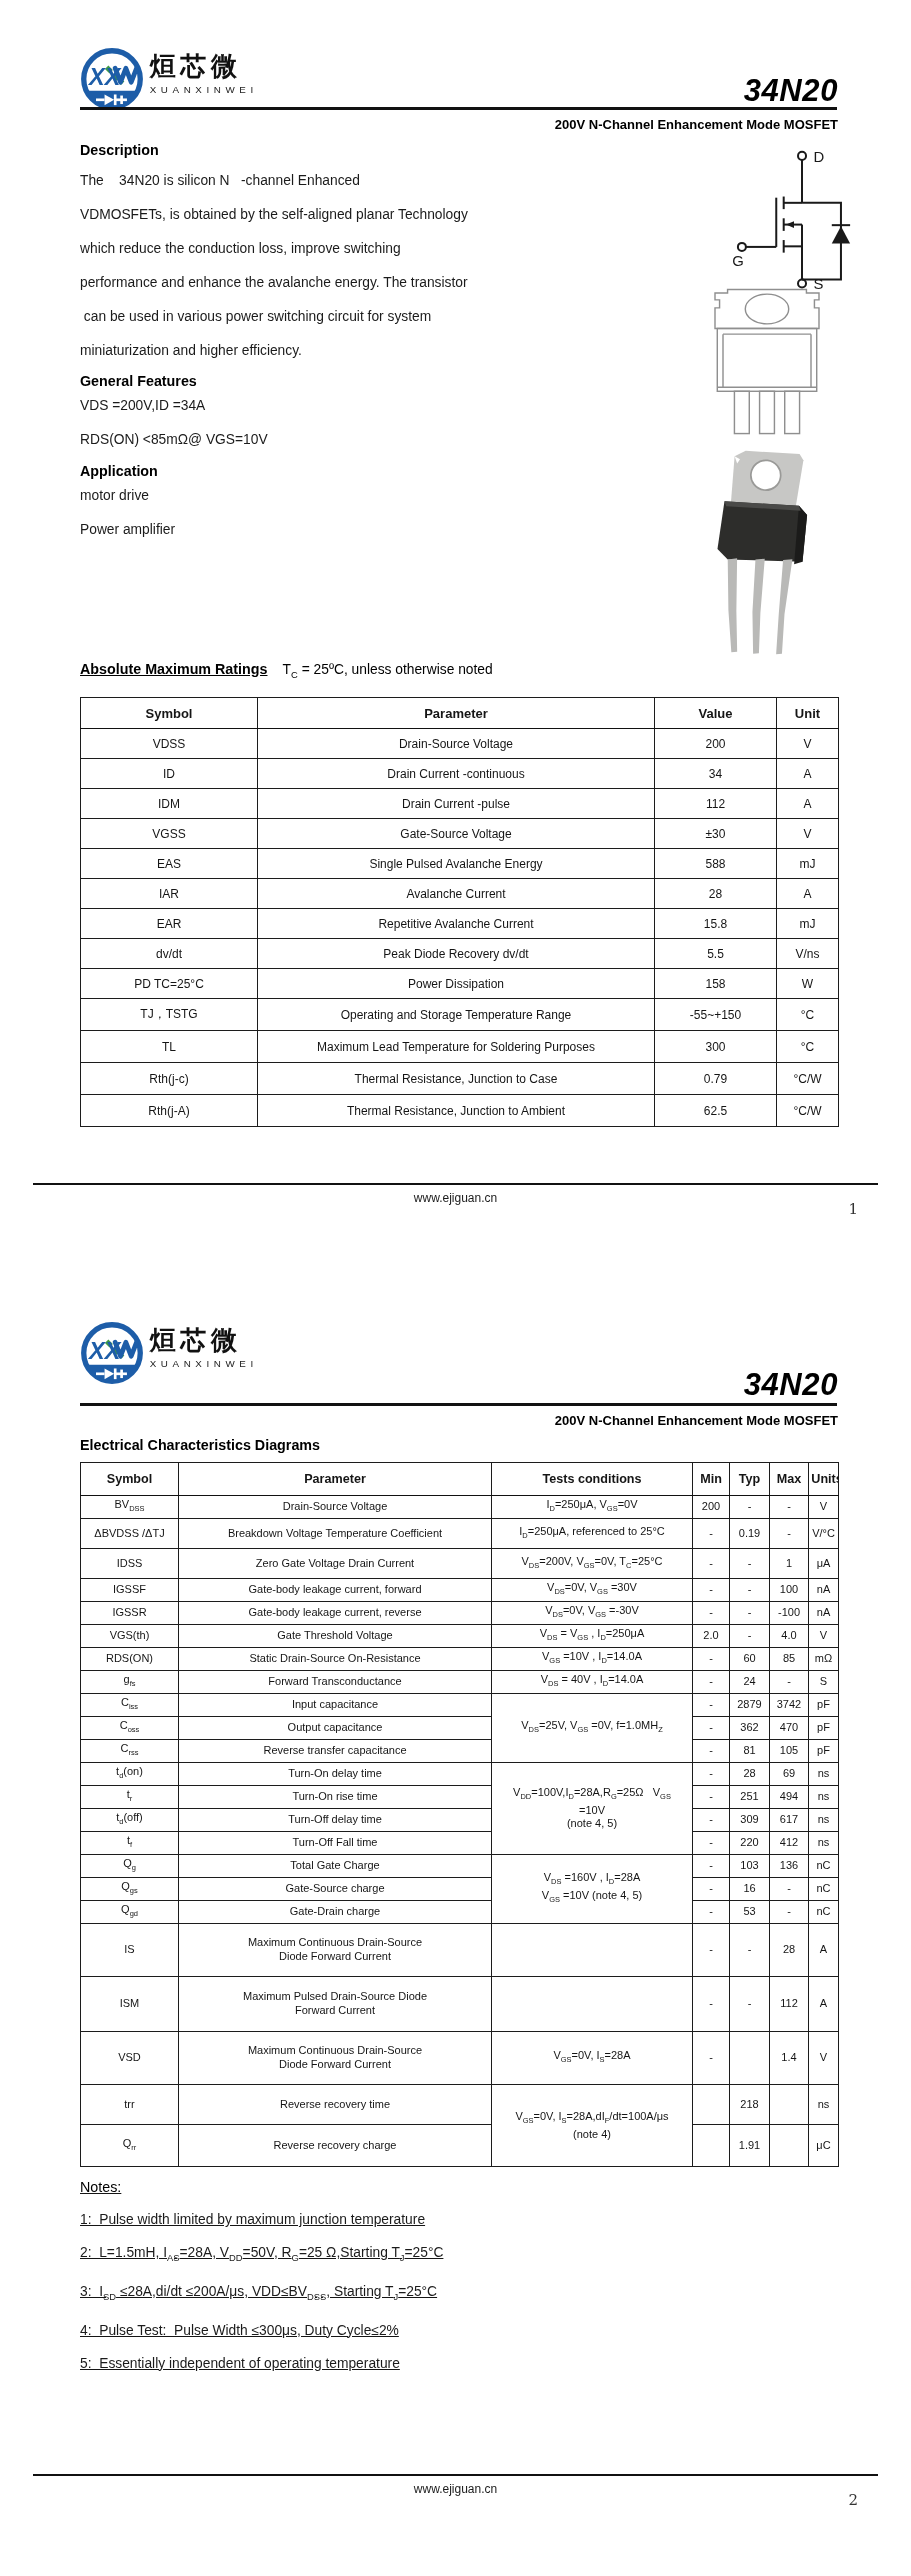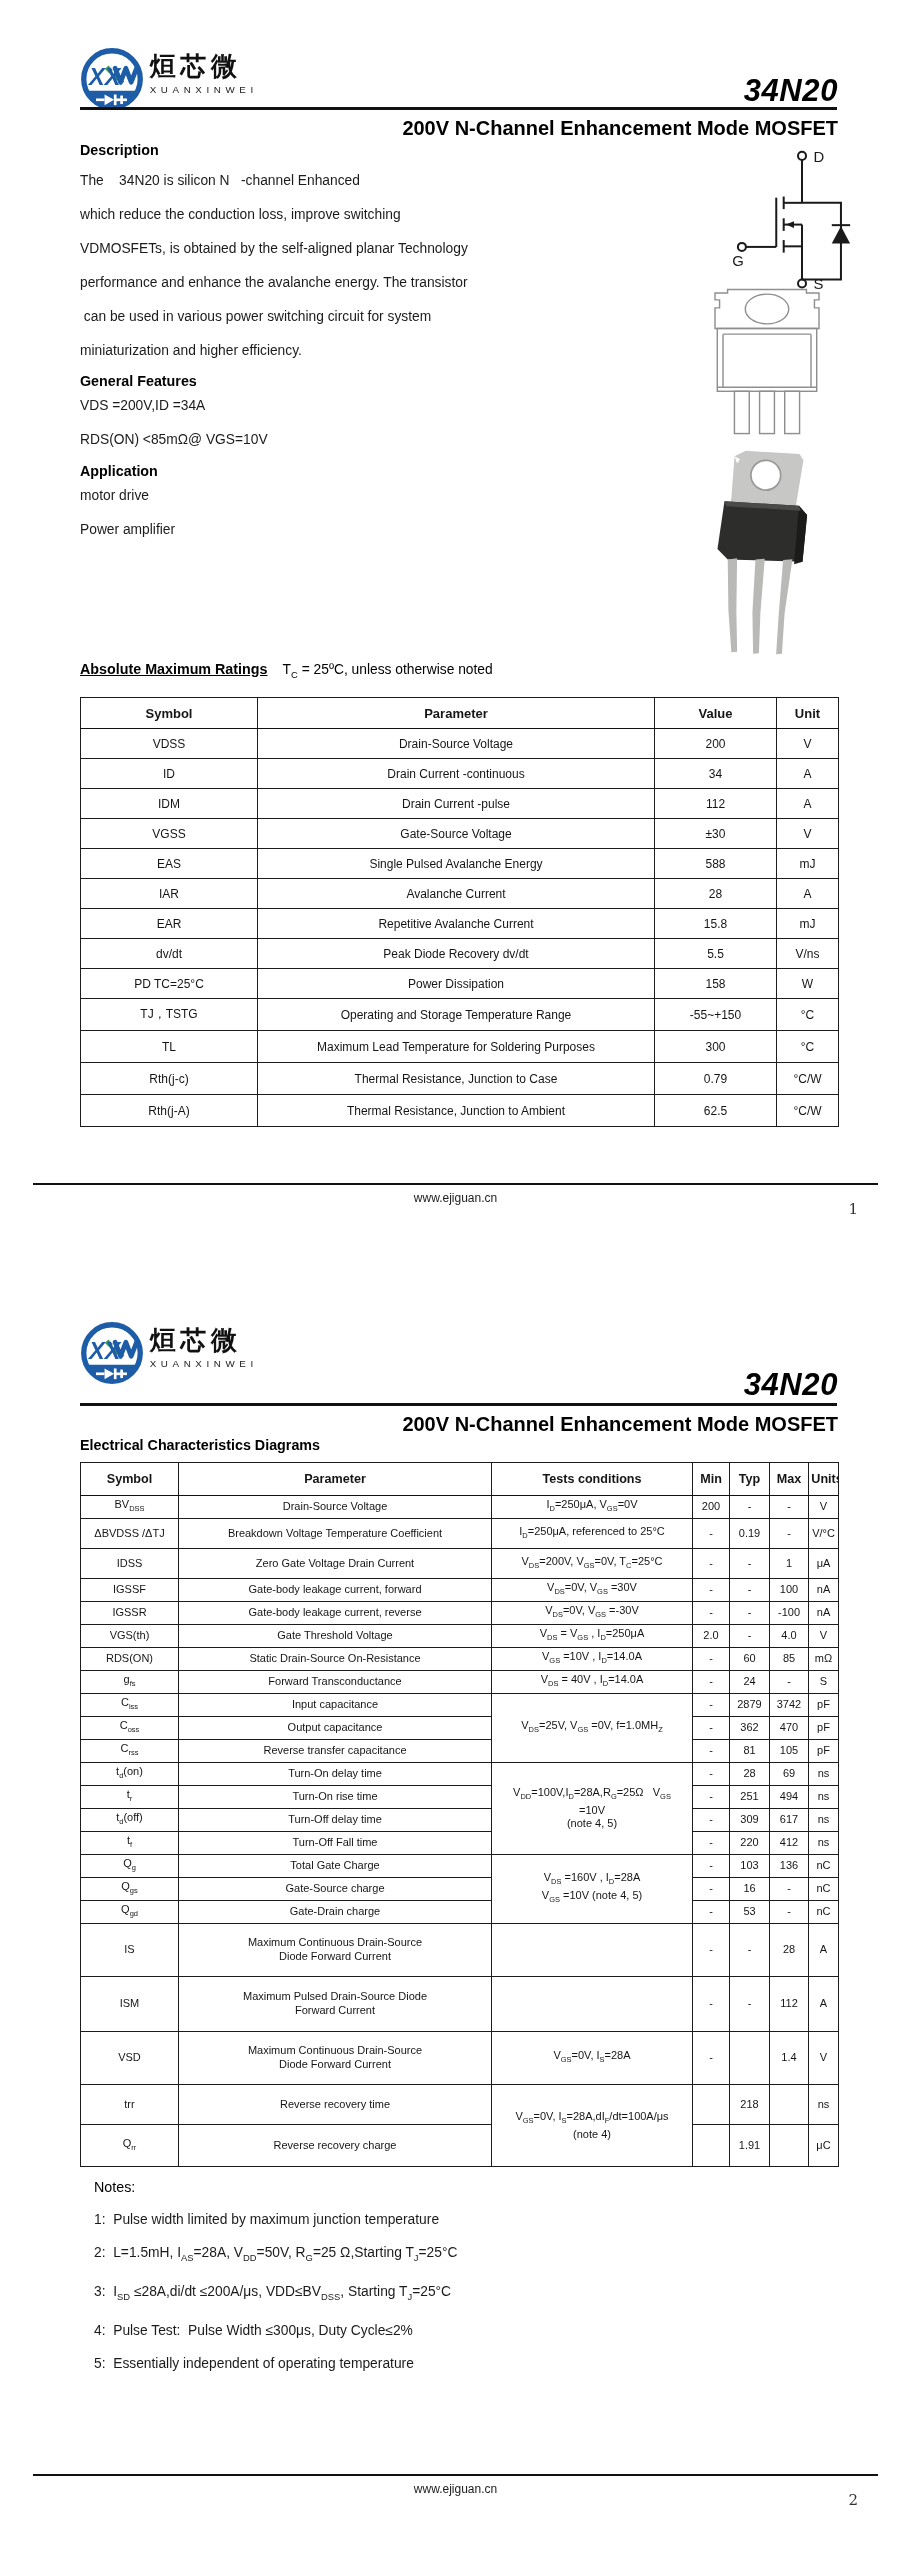--- a/index.html
+++ b/index.html
@@ -14,21 +14,21 @@
   #page2 { top:1291px; height:1285px; }
 
   
   .logo { position:absolute; left:80px; display:flex; align-items:flex-start; }
   .logo-mark { width:64px; height:64px; flex:0 0 auto; }
   .logo-text { margin-left:5.7px; padding-top:3.4px; }
   .logo-zh { font-size:26px; font-weight:bold; letter-spacing:4.6px; line-height:33px; color:#111; }
   .logo-en { font-size:9.8px; letter-spacing:4.6px; color:#222; margin-top:1.1px; }
   .part-title { position:absolute; right:73px; font-size:31px; font-weight:bold; color:#000; letter-spacing:0.6px;font-style:italic; }
   .head-rule { position:absolute; left:80px; width:757px; height:2.9px; background:#111; }
-  .subtitle { position:absolute; right:73px; font-size:20px; font-weight:bold; color:#000; }
+  .subtitle { position:absolute; right:73px; font-size:13px; font-weight:bold; color:#000; }
 
   
   .leftcol { position:absolute; left:80px; top:142px; width:407px; }
   .h-bold { font-size:14.3px; font-weight:bold; color:#000; }
   .desc-line { font-size:13.8px; line-height:34px; white-space:pre-wrap; color:#1b1b1b; }
   .gap-s { height:5.7px; }
 
   
   .gfx { position:absolute; }
 
@@ -46,21 +46,21 @@
   table.dtable th { font-weight:bold; border-bottom:1.7px solid #111; }
   #abs-table-wrap { position:absolute; left:80px; top:697px; }
   #abs-table th { height:31px; font-size:13px; }
   #abs-table td { height:30px; font-size:12px; }
   #elec-table-wrap { position:absolute; left:80px; top:171px; }
   #elec-table th { height:33px; font-size:12.6px; }
   #elec-table td { height:23px; font-size:11px; line-height:13.8px; }
   sub { font-size:68%; }
 
   
-  .notes { position:absolute; left:94px; top:888px; width:631px; }
+  .notes { position:absolute; left:80px; top:888px; width:631px;text-decoration:underline; }
   .notes-title { font-size:14.3px; color:#000; margin-bottom:8px; }
   .note-line { font-size:13.8px; line-height:33px; color:#1b1b1b; white-space:pre-wrap; }
 
   
   .foot-rule { position:absolute; left:33px; width:845px; height:2.3px; background:#111; top:1183px; }
   .foot-site { position:absolute; left:0; width:911px; text-align:center; top:1191px; font-size:12px; color:#1b1b1b; }
   .foot-num  { position:absolute; right:53px; top:1200px; font-size:15px; color:#333; font-family:"DejaVu Serif", serif; }
 </style>
 </head>
 <body>
@@ -87,22 +87,22 @@
   </div>
 
   <div class="part-title" style="top:73px;">34N20</div>
   <div class="head-rule" style="top:107px;"></div>
   <div class="subtitle" style="top:117px;">200V N-Channel Enhancement Mode MOSFET</div>
 
   <div class="leftcol">
     <div class="h-bold">Description</div>
     <div class="gap-s"></div>
     <div class="desc-line">The    34N20 is silicon N   -channel Enhanced</div>
+    <div class="desc-line">VDMOSFETs, is obtained by the self-aligned planar Technology</div>
     <div class="desc-line">which reduce the conduction loss, improve switching</div>
-    <div class="desc-line">VDMOSFETs, is obtained by the self-aligned planar Technology</div>
     <div class="desc-line">performance and enhance the avalanche energy. The transistor</div>
     <div class="desc-line"> can be used in various power switching circuit for system</div>
     <div class="desc-line">miniaturization and higher efficiency.</div>
     <div class="gap-s"></div>
     <div class="h-bold">General Features</div>
     <div class="desc-line">VDS =200V,ID =34A</div>
     <div class="desc-line">RDS(ON) &lt;85mΩ@ VGS=10V</div>
     <div class="gap-s"></div>
     <div class="h-bold">Application</div>
     <div class="desc-line">motor drive</div>

